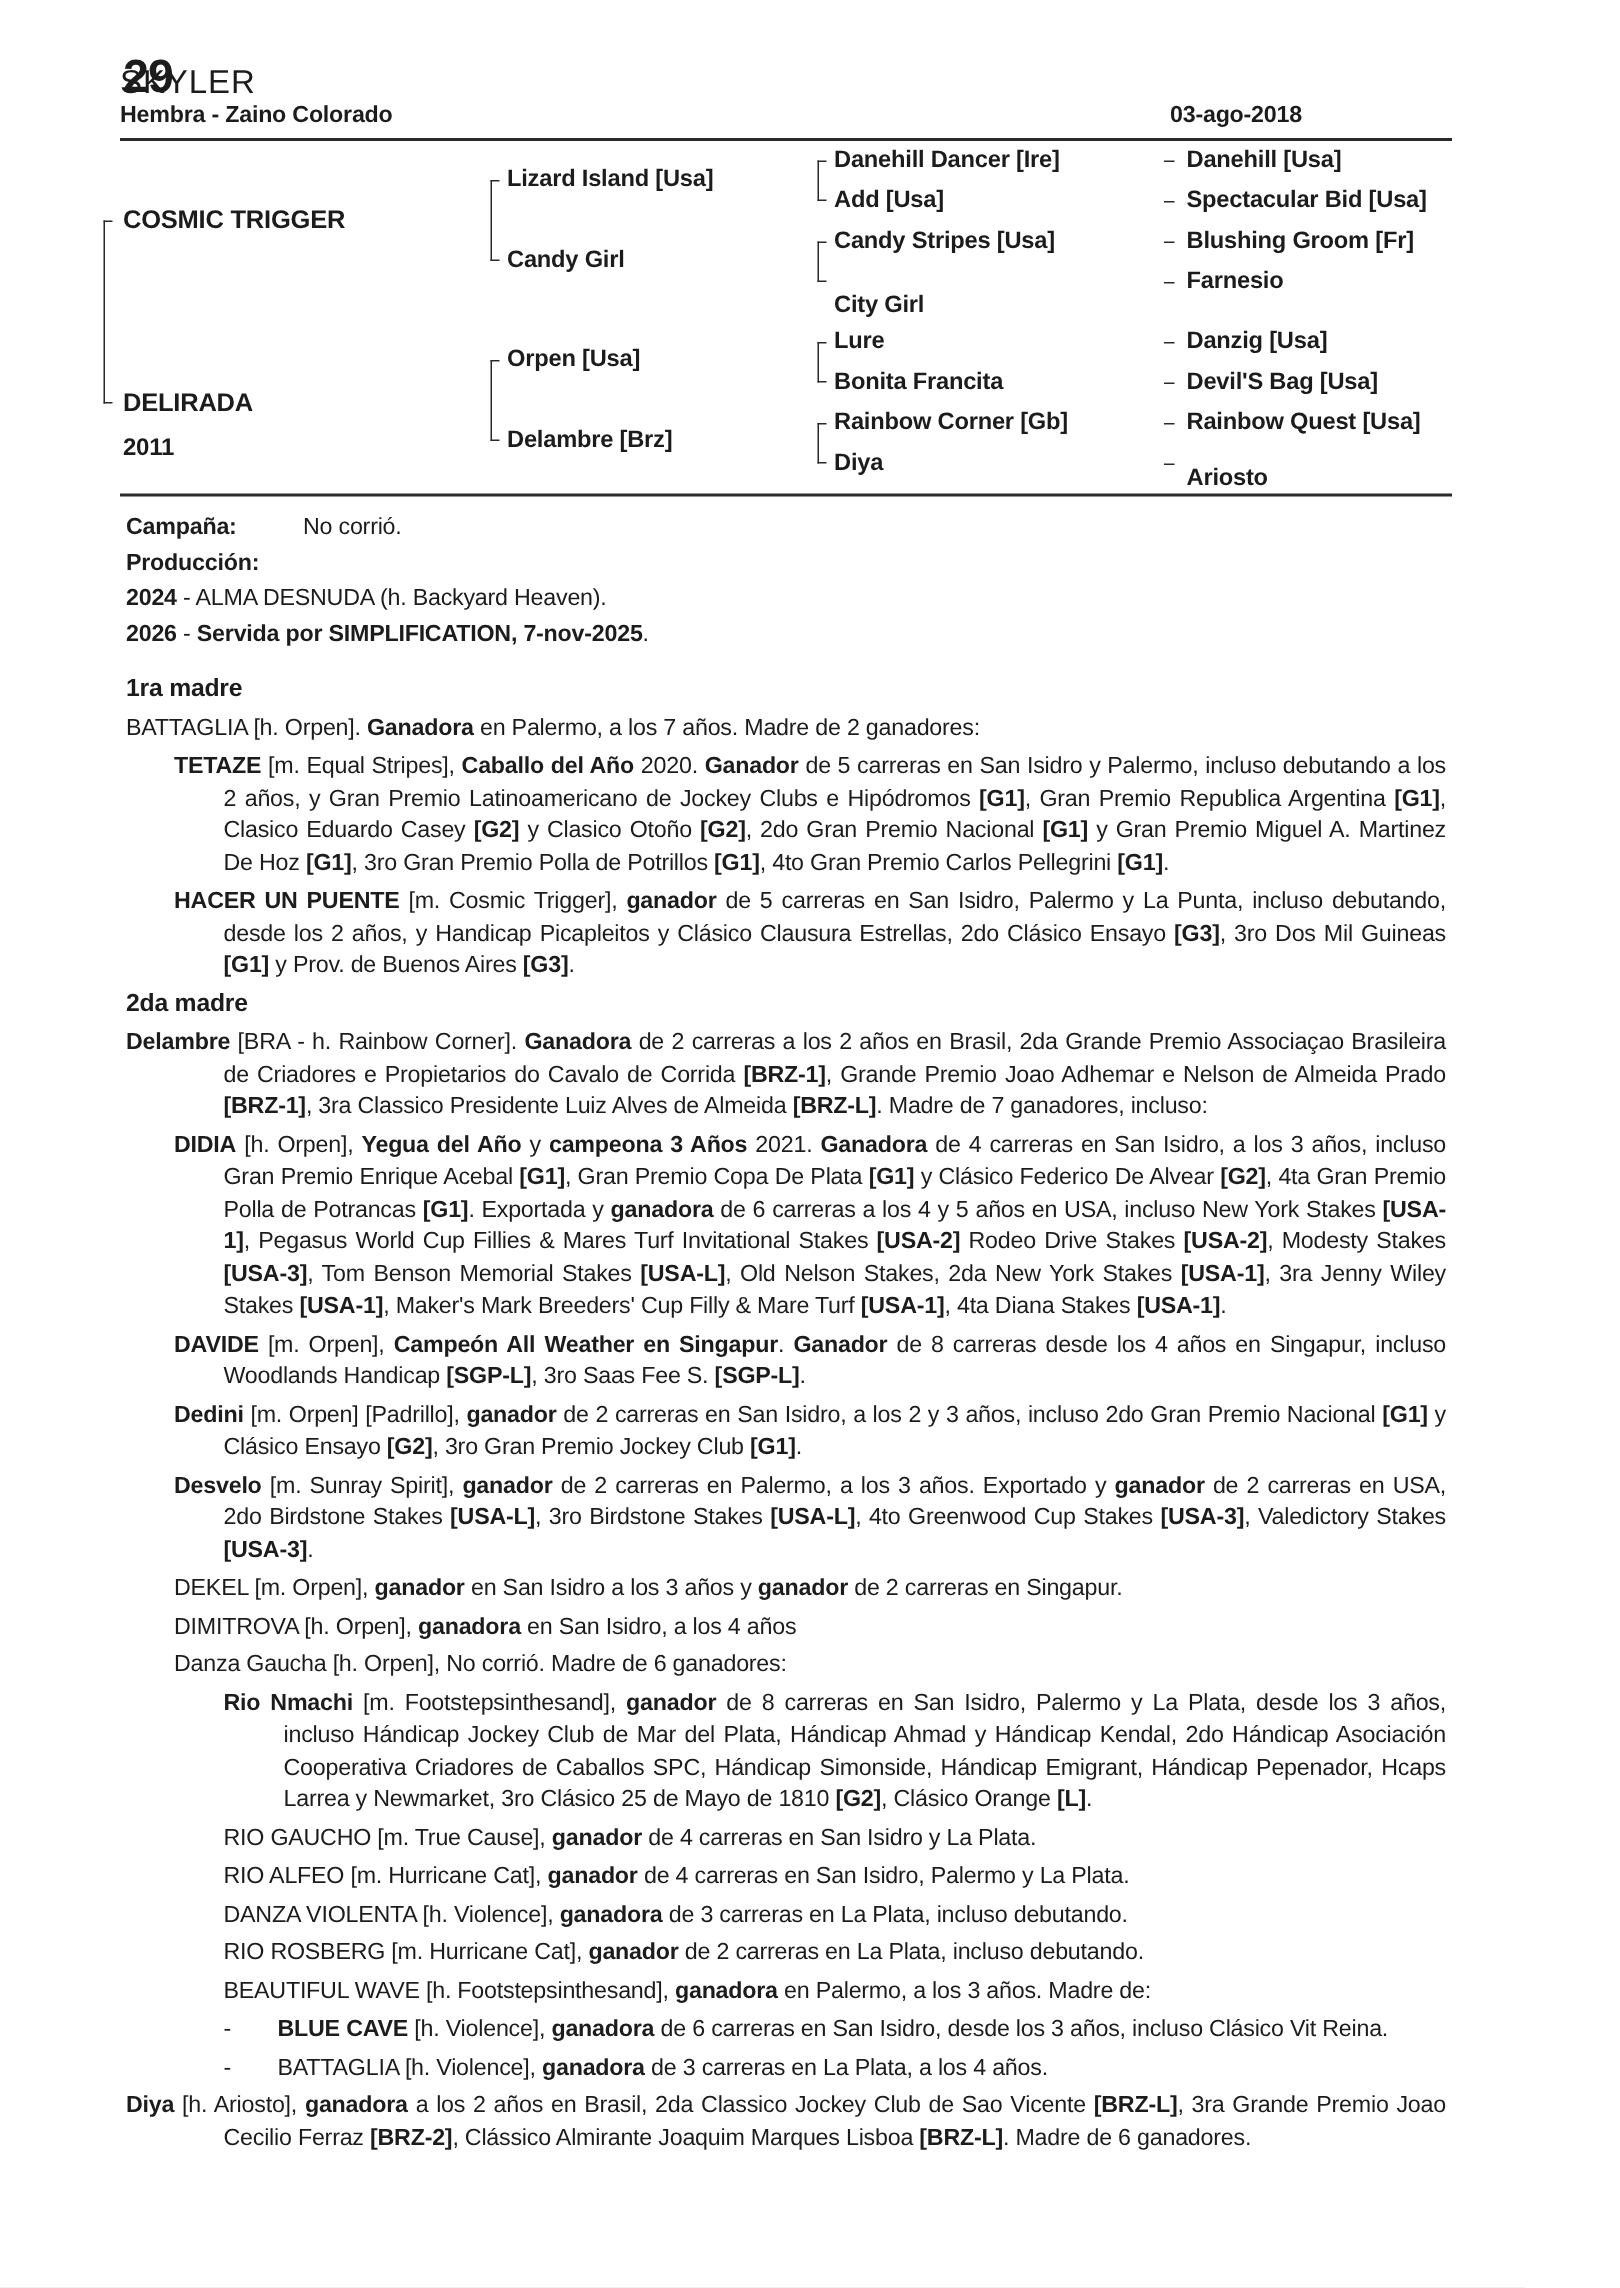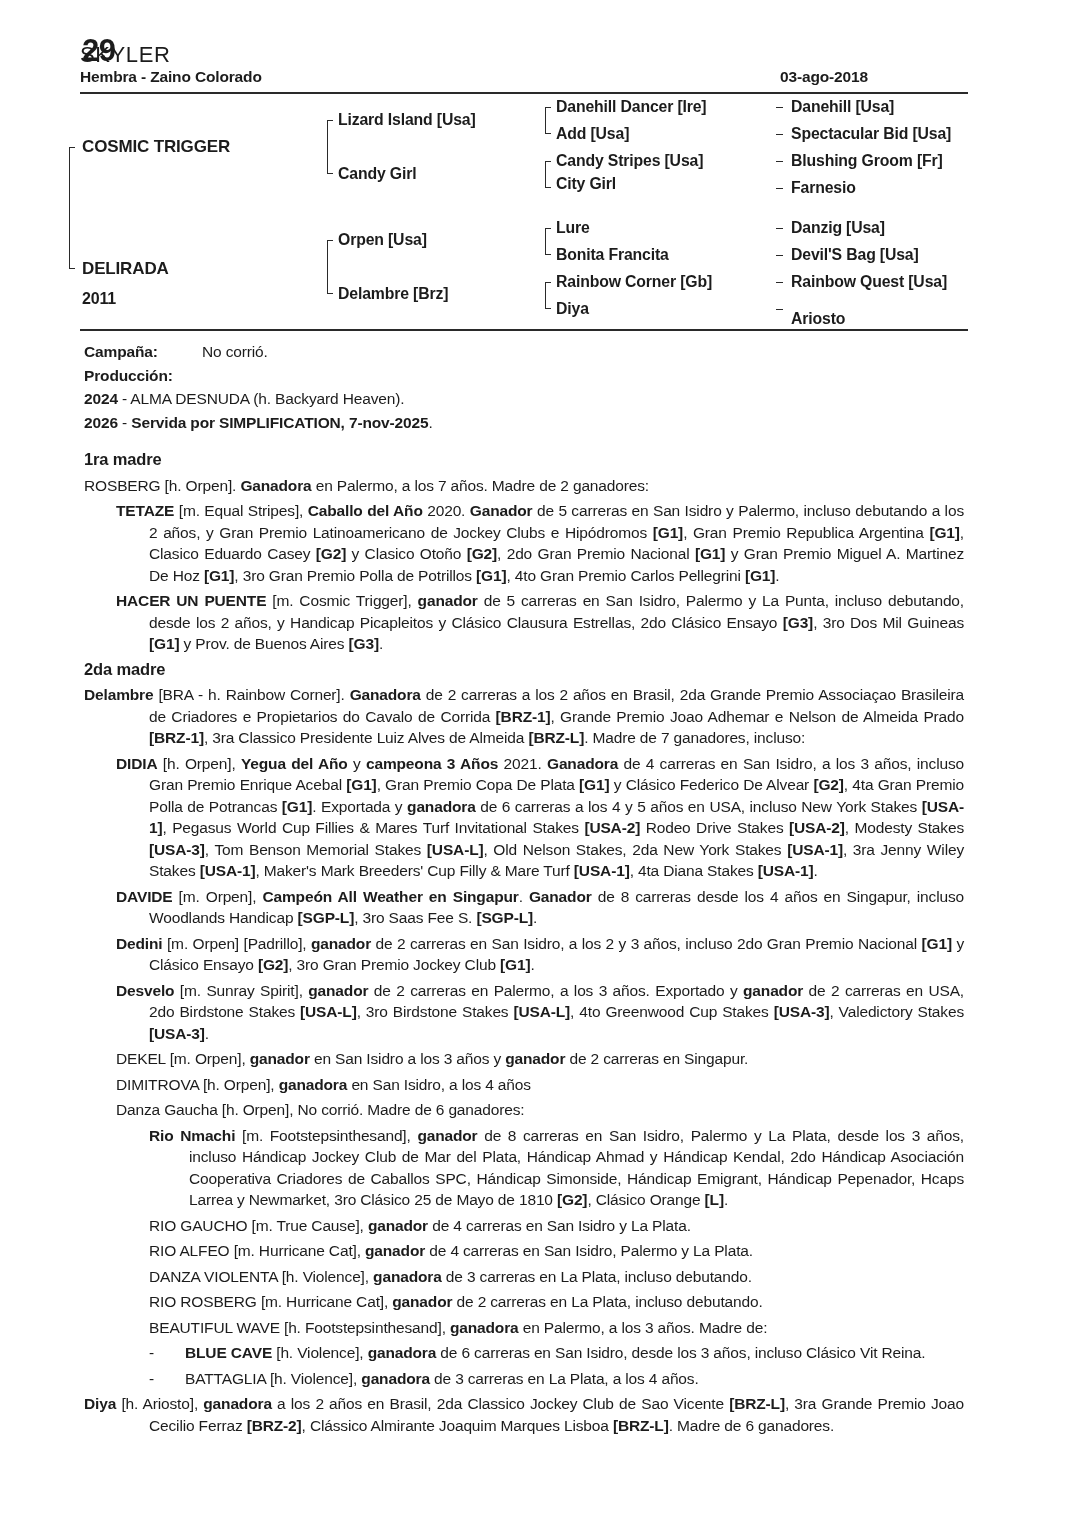--- a/index.html
+++ b/index.html
@@ -71,21 +71,21 @@
       <div class="ped-name" style="left:258px;top:136px">Orpen [Usa]</div>
       <div class="ped-name" style="left:258px;top:190px">Delambre [Brz]</div>
 
       <div class="brk" style="left:465px;top:13px;height:27px"></div>
       <div class="brk" style="left:465px;top:67px;height:27px"></div>
       <div class="brk" style="left:465px;top:134px;height:27px"></div>
       <div class="brk" style="left:465px;top:188px;height:27px"></div>
       <div class="ped-name" style="left:476px;top:3px">Danehill Dancer [Ire]</div>
       <div class="ped-name" style="left:476px;top:30px">Add [Usa]</div>
       <div class="ped-name" style="left:476px;top:57px">Candy Stripes [Usa]</div>
-      <div class="ped-name" style="left:476px;top:80px">City Girl</div>
+      <div class="ped-name" style="left:476px;top:100px">City Girl</div>
       <div class="ped-name" style="left:476px;top:124px">Lure</div>
       <div class="ped-name" style="left:476px;top:151px">Bonita Francita</div>
       <div class="ped-name" style="left:476px;top:178px">Rainbow Corner [Gb]</div>
       <div class="ped-name" style="left:476px;top:205px">Diya</div>
 
       <div class="dsh" style="left:696px;top:13px"></div>
       <div class="dsh" style="left:696px;top:40px"></div>
       <div class="dsh" style="left:696px;top:67px"></div>
       <div class="dsh" style="left:696px;top:94px"></div>
       <div class="dsh" style="left:696px;top:134px"></div>
@@ -103,21 +103,21 @@
     </div>
 
     <hr class="rule">
 
     <div class="body-text">
         <p class="flat tight"><span class="b label">Campaña:</span><span class="">No corrió.</span></p>
         <p class="flat tight"><span class="b">Producción:</span></p>
         <p class="flat tight"><span class="b">2024</span><span class=""> - ALMA DESNUDA (h. Backyard Heaven).</span></p>
         <p class="flat tight"><span class="b">2026</span><span class=""> - </span><span class="b">Servida por SIMPLIFICATION, 7-nov-2025</span><span class="">.</span></p>
         <p class="heading flat gap-top"><span class="b">1ra madre</span></p>
-        <p class="l0"><span class="">ROSBERG [h. Orpen]. </span><span class="b">Ganadora</span><span class=""> en Palermo, a los 7 años. Madre de 2 ganadores:</span></p>
+        <p class="l0"><span class="">BATTAGLIA [h. Orpen]. </span><span class="b">Ganadora</span><span class=""> en Palermo, a los 7 años. Madre de 2 ganadores:</span></p>
         <p class="l1"><span class="b">TETAZE</span><span class=""> [m. Equal Stripes], </span><span class="b">Caballo del Año</span><span class=""> 2020. </span><span class="b">Ganador</span><span class=""> de 5 carreras en San Isidro y Palermo, incluso debutando a los 2 años, y Gran Premio Latinoamericano de Jockey Clubs e Hipódromos </span><span class="b">[G1]</span><span class="">, Gran Premio Republica Argentina </span><span class="b">[G1]</span><span class="">, Clasico Eduardo Casey </span><span class="b">[G2]</span><span class=""> y Clasico Otoño </span><span class="b">[G2]</span><span class="">, 2do Gran Premio Nacional </span><span class="b">[G1]</span><span class=""> y Gran Premio Miguel A. Martinez De Hoz </span><span class="b">[G1]</span><span class="">, 3ro Gran Premio Polla de Potrillos </span><span class="b">[G1]</span><span class="">, 4to Gran Premio Carlos Pellegrini </span><span class="b">[G1]</span><span class="">.</span></p>
         <p class="l1"><span class="b">HACER UN PUENTE</span><span class=""> [m. Cosmic Trigger], </span><span class="b">ganador</span><span class=""> de 5 carreras en San Isidro, Palermo y La Punta, incluso debutando, desde los 2 años, y Handicap Picapleitos y Clásico Clausura Estrellas, 2do Clásico Ensayo </span><span class="b">[G3]</span><span class="">, 3ro Dos Mil Guineas </span><span class="b">[G1]</span><span class=""> y Prov. de Buenos Aires </span><span class="b">[G3]</span><span class="">.</span></p>
         <p class="heading flat"><span class="b">2da madre</span></p>
         <p class="l0"><span class="b">Delambre</span><span class=""> [BRA - h. Rainbow Corner]. </span><span class="b">Ganadora</span><span class=""> de 2 carreras a los 2 años en Brasil, 2da Grande Premio Associaçao Brasileira de Criadores e Propietarios do Cavalo de Corrida </span><span class="b">[BRZ-1]</span><span class="">, Grande Premio Joao Adhemar e Nelson de Almeida Prado </span><span class="b">[BRZ-1]</span><span class="">, 3ra Classico Presidente Luiz Alves de Almeida </span><span class="b">[BRZ-L]</span><span class="">. Madre de 7 ganadores, incluso:</span></p>
         <p class="l1"><span class="b">DIDIA</span><span class=""> [h. Orpen], </span><span class="b">Yegua del Año</span><span class=""> y </span><span class="b">campeona 3 Años</span><span class=""> 2021. </span><span class="b">Ganadora</span><span class=""> de 4 carreras en San Isidro, a los 3 años, incluso Gran Premio Enrique Acebal </span><span class="b">[G1]</span><span class="">, Gran Premio Copa De Plata </span><span class="b">[G1]</span><span class=""> y Clásico Federico De Alvear </span><span class="b">[G2]</span><span class="">, 4ta Gran Premio Polla de Potrancas </span><span class="b">[G1]</span><span class="">. Exportada y </span><span class="b">ganadora</span><span class=""> de 6 carreras a los 4 y 5 años en USA, incluso New York Stakes </span><span class="b">[USA-1]</span><span class="">, Pegasus World Cup Fillies &amp; Mares Turf Invitational Stakes </span><span class="b">[USA-2]</span><span class=""> Rodeo Drive Stakes </span><span class="b">[USA-2]</span><span class="">, Modesty Stakes </span><span class="b">[USA-3]</span><span class="">, Tom Benson Memorial Stakes </span><span class="b">[USA-L]</span><span class="">, Old Nelson Stakes, 2da New York Stakes </span><span class="b">[USA-1]</span><span class="">, 3ra Jenny Wiley Stakes </span><span class="b">[USA-1]</span><span class="">, Maker's Mark Breeders' Cup Filly &amp; Mare Turf </span><span class="b">[USA-1]</span><span class="">, 4ta Diana Stakes </span><span class="b">[USA-1]</span><span class="">.</span></p>
         <p class="l1"><span class="b">DAVIDE</span><span class=""> [m. Orpen], </span><span class="b">Campeón All Weather en Singapur</span><span class="">. </span><span class="b">Ganador</span><span class=""> de 8 carreras desde los 4 años en Singapur, incluso Woodlands Handicap </span><span class="b">[SGP-L]</span><span class="">, 3ro Saas Fee S. </span><span class="b">[SGP-L]</span><span class="">.</span></p>
         <p class="l1"><span class="b">Dedini</span><span class=""> [m. Orpen] [Padrillo], </span><span class="b">ganador</span><span class=""> de 2 carreras en San Isidro, a los 2 y 3 años, incluso 2do Gran Premio Nacional </span><span class="b">[G1]</span><span class=""> y Clásico Ensayo </span><span class="b">[G2]</span><span class="">, 3ro Gran Premio Jockey Club </span><span class="b">[G1]</span><span class="">.</span></p>
         <p class="l1"><span class="b">Desvelo</span><span class=""> [m. Sunray Spirit], </span><span class="b">ganador</span><span class=""> de 2 carreras en Palermo, a los 3 años. Exportado y </span><span class="b">ganador</span><span class=""> de 2 carreras en USA, 2do Birdstone Stakes </span><span class="b">[USA-L]</span><span class="">, 3ro Birdstone Stakes </span><span class="b">[USA-L]</span><span class="">, 4to Greenwood Cup Stakes </span><span class="b">[USA-3]</span><span class="">, Valedictory Stakes </span><span class="b">[USA-3]</span><span class="">.</span></p>
         <p class="l1"><span class="">DEKEL [m. Orpen], </span><span class="b">ganador</span><span class=""> en San Isidro a los 3 años y </span><span class="b">ganador</span><span class=""> de 2 carreras en Singapur.</span></p>
         <p class="l1"><span class="">DIMITROVA [h. Orpen], </span><span class="b">ganadora</span><span class=""> en San Isidro, a los 4 años</span></p>

